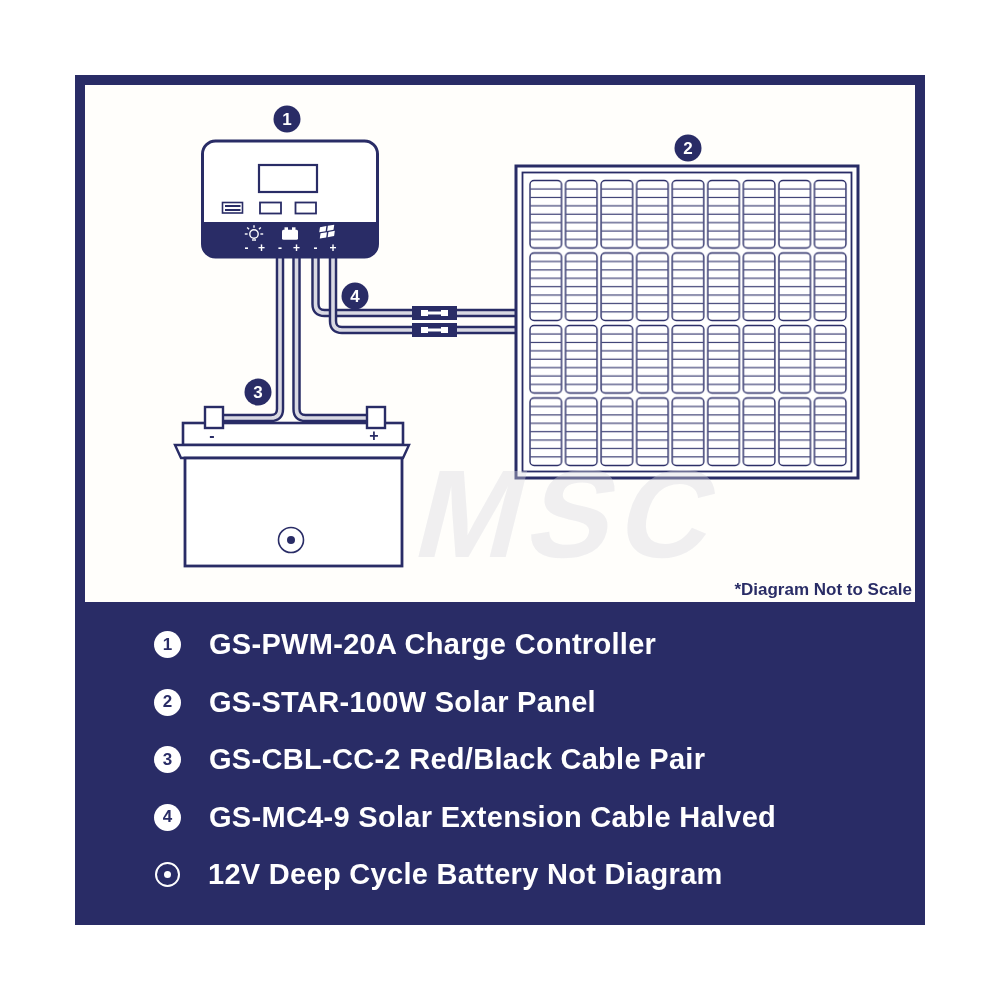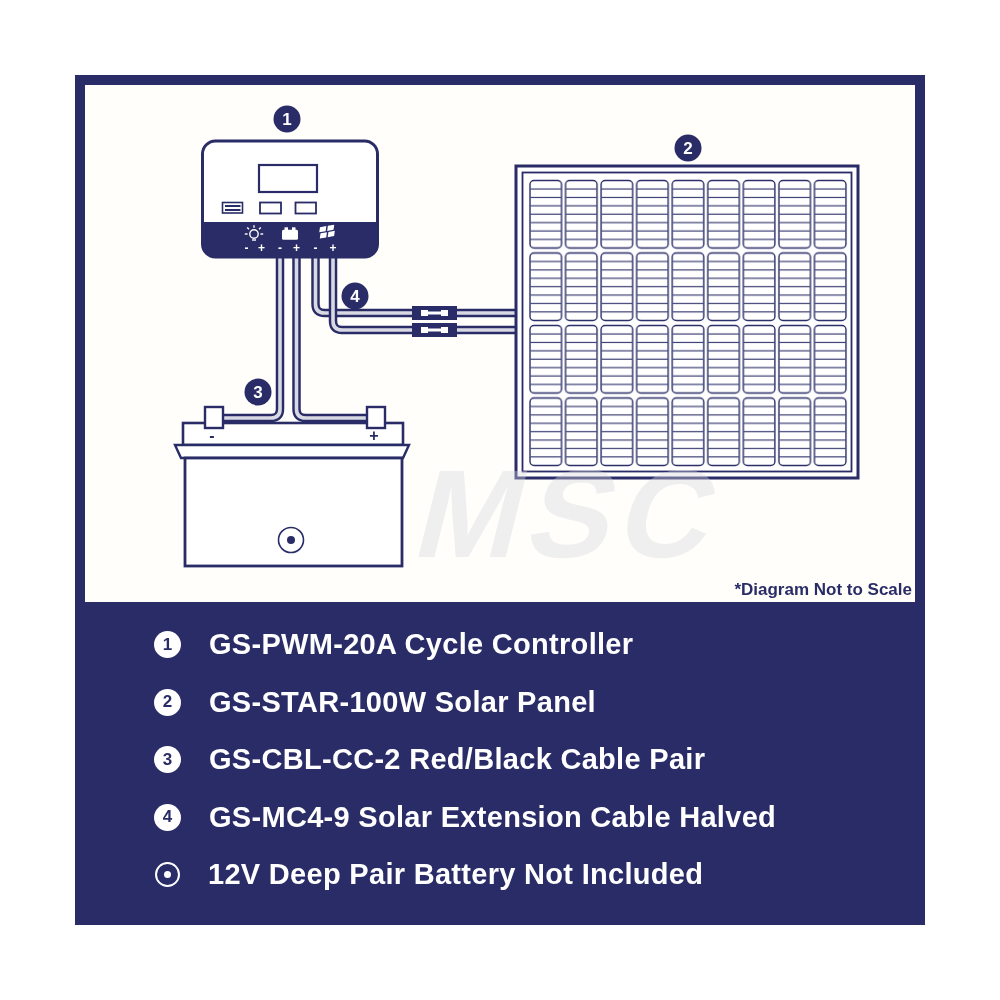--- a/index.html
+++ b/index.html
@@ -157,32 +157,32 @@
       </g>
 
       <text x="827" y="510" text-anchor="end" fill="#292c66" font-size="17" font-weight="bold">*Diagram Not to Scale</text>
       <text transform="translate(325,472) skewX(-14)" fill="#d8d8e0" opacity="0.38" font-size="125" font-weight="bold" letter-spacing="8">MSC</text>
     </svg>
   </div>
 
   <div class="legend">
     <div class="legend-row">
       <span class="bullet">1</span>
-      <span class="legend-text">GS-PWM-20A Cycle Controller</span>
+      <span class="legend-text">GS-PWM-20A Charge Controller</span>
     </div>
     <div class="legend-row">
       <span class="bullet">2</span>
       <span class="legend-text">GS-STAR-100W Solar Panel</span>
     </div>
     <div class="legend-row">
       <span class="bullet">3</span>
       <span class="legend-text">GS-CBL-CC-2 Red/Black Cable Pair</span>
     </div>
     <div class="legend-row">
       <span class="bullet">4</span>
       <span class="legend-text">GS-MC4-9 Solar Extension Cable Halved</span>
     </div>
     <div class="legend-row">
       <span class="bullet-dot"></span>
-      <span class="legend-text">12V Deep Pair Battery Not Included</span>
+      <span class="legend-text">12V Deep Cycle Battery Not Diagram</span>
     </div>
   </div>
 </div>
 
 </body></html>

